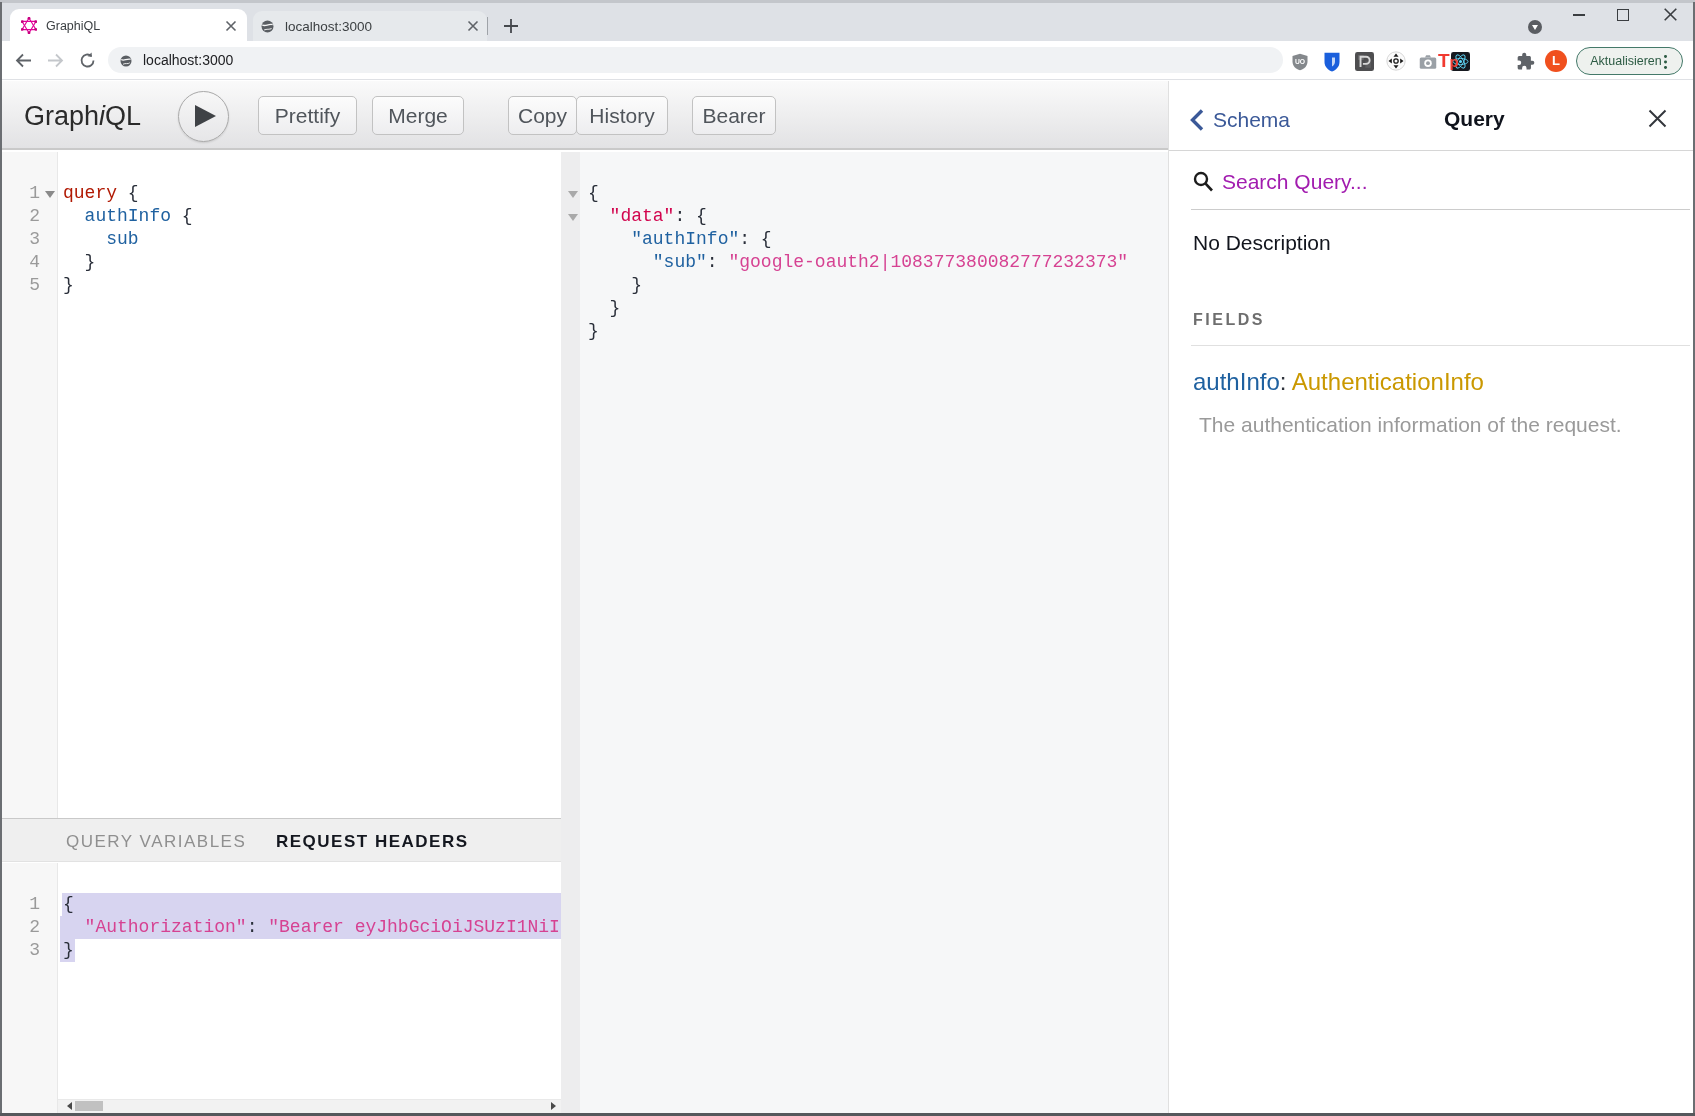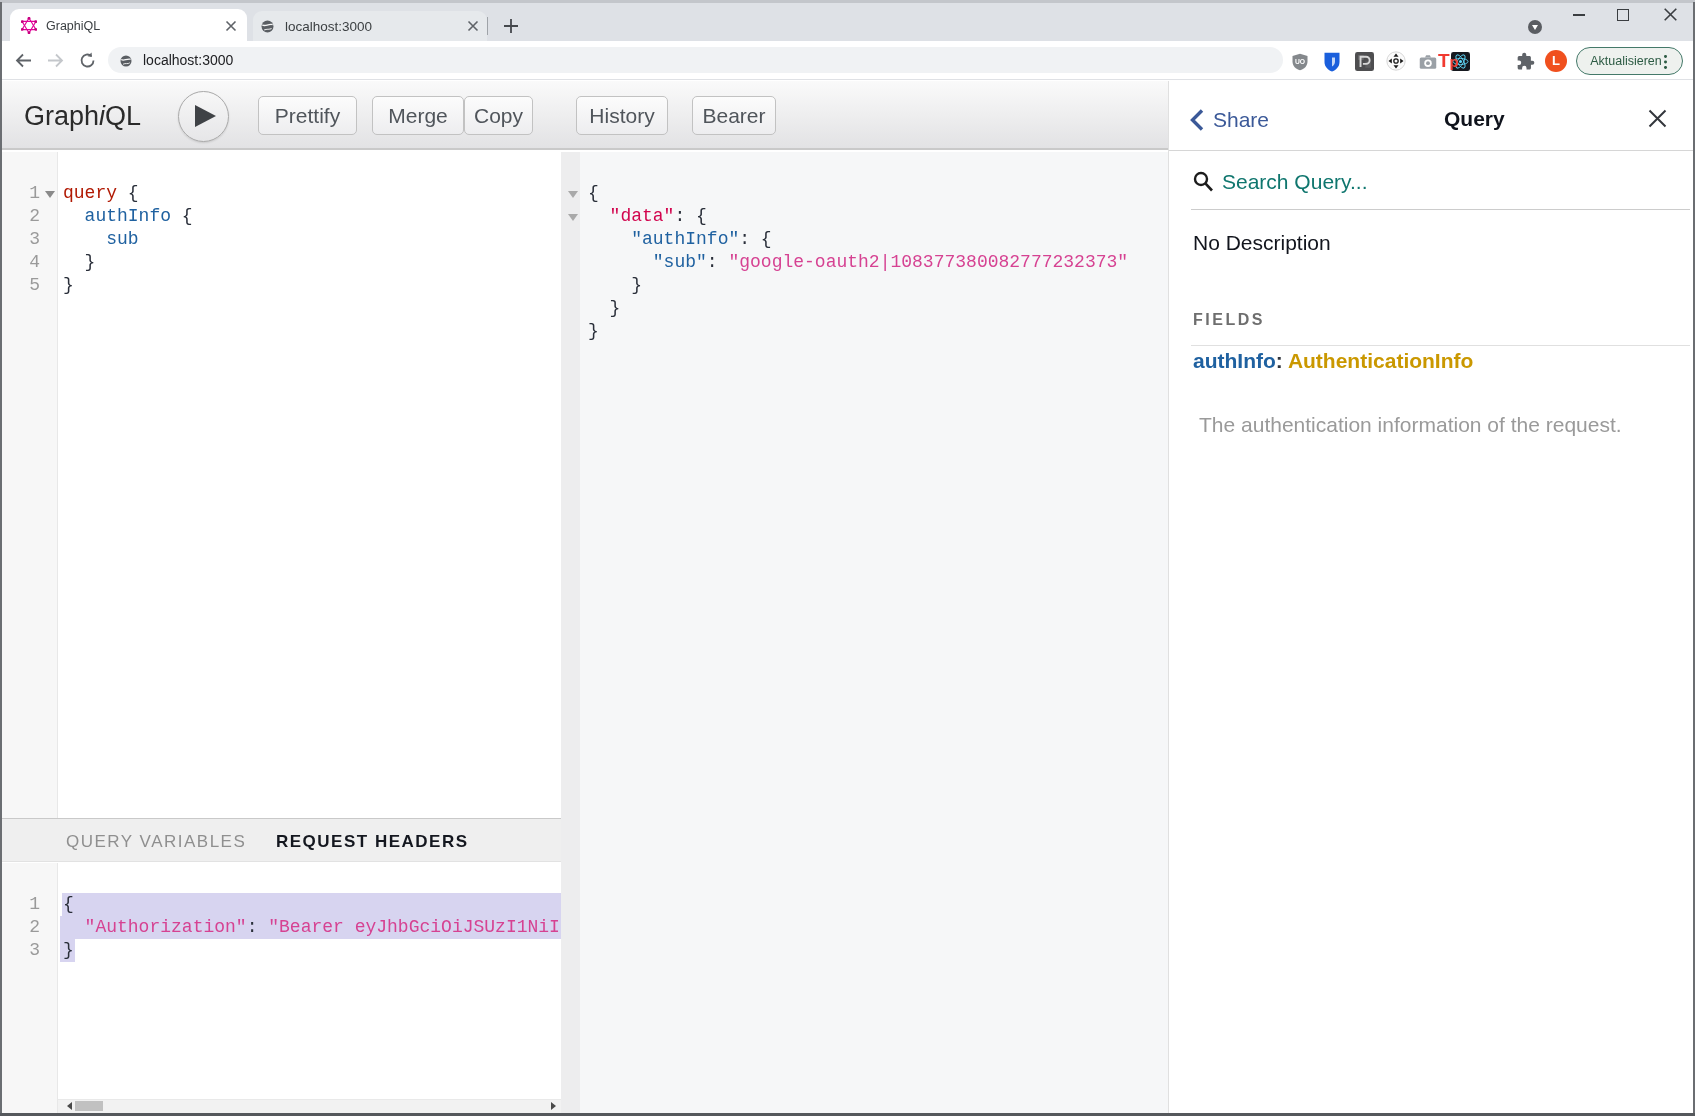--- a/index.html
+++ b/index.html
@@ -156,21 +156,21 @@
 <div class="abs" style="left:1576px;top:47px;width:107px;height:28px;border-radius:14px;background:#eef1ee;border:1.5px solid #447969;"></div>
 <div class="abs" style="left:1583px;top:47px;width:86px;height:28px;line-height:28px;text-align:center;font-size:12.5px;color:#2d5b44;">Aktualisieren</div>
 <div class="abs" style="left:1664px;top:55px;width:2.8px;height:2.8px;border-radius:50%;background:#2d5b44;box-shadow:0 5.5px 0 #2d5b44, 0 11px 0 #2d5b44;"></div>
 
 <div class="abs" id="topbar"></div>
 <div class="abs" id="logo">Graph<i>i</i>QL</div>
 <div class="abs" id="playbtn"></div>
 <div class="abs" id="playtri"></div>
 <div class="abs tbtn" style="left:258px;width:99px;">Prettify</div>
 <div class="abs tbtn" style="left:372px;width:92px;">Merge</div>
-<div class="abs tbtn" style="left:464px;width:69px;">Copy</div>
+<div class="abs tbtn" style="left:508px;width:69px;">Copy</div>
 <div class="abs tbtn" style="left:576px;width:92px;">History</div>
 <div class="abs tbtn" style="left:692px;width:84px;">Bearer</div>
 <div class="abs" id="qgutter"></div>
 <div class="abs" id="qeditor"></div>
 <div class="abs" id="result"></div>
 <div class="abs" id="rgutter"></div>
 <div class="abs" id="varbar"></div>
 <div class="abs" id="vgutter"></div>
 <div class="abs" id="veditor"></div>
 <div class="abs" id="hscroll"></div>
@@ -218,28 +218,28 @@
   </svg>
 <svg class="abs" style="left:549px;top:1101px;" width="9" height="10" viewBox="0 0 9 10">
     <path d="M2 1 L7 5 L2 9 Z" fill="#4a4a4a"></path>
   </svg>
 
 <div class="abs" id="docpanel"></div>
 <div class="abs" id="doctitle"></div>
 <svg class="abs" style="left:1190px;top:109px;" width="14" height="22" viewBox="0 0 14 22">
     <path d="M12 1.5 L2.5 11 L12 20.5" stroke="#3B5998" stroke-width="3.4" fill="none"></path>
   </svg>
-<div class="abs" style="left:1213px;top:108px;font-size:21px;color:#3B5998;">Share</div>
+<div class="abs" style="left:1213px;top:108px;font-size:21px;color:#3B5998;">Schema</div>
 <div class="abs" style="left:1444px;top:107px;font-size:21px;font-weight:bold;color:#0f131c;">Query</div>
 <svg class="abs" style="left:1648px;top:109px;" width="19" height="19" viewBox="0 0 19 19">
     <path d="M1.5 1.5 L17.5 17.5 M17.5 1.5 L1.5 17.5" stroke="#33363c" stroke-width="2" fill="none"></path>
   </svg>
 <svg class="abs" style="left:1193px;top:171px;" width="20" height="21" viewBox="0 0 20 21">
     <circle cx="8" cy="8" r="6" stroke="#1c1c1c" stroke-width="2.4" fill="none"></circle>
     <path d="M12.6 12.6 L19 19.5" stroke="#1c1c1c" stroke-width="2.6"></path>
   </svg>
-<div class="abs" style="left:1222px;top:170px;font-size:21px;color:#0f766e;">Search Query...</div>
+<div class="abs" style="left:1222px;top:170px;font-size:21px;color:#a21caf;">Search Query...</div>
 <div class="abs" style="left:1191px;top:209px;width:499px;height:1px;background:#cccccc;"></div>
 <div class="abs" style="left:1193px;top:231px;font-size:21px;color:#12151d;">No Description</div>
 <div class="abs" style="left:1193px;top:311px;font-size:16px;font-weight:bold;letter-spacing:2.5px;color:#6e6e6e;">FIELDS</div>
 <div class="abs" style="left:1191px;top:345px;width:499px;height:1px;background:#e0e0e0;"></div>
-<div class="abs" style="left:1193px;top:349px;font-size:21px;font-weight:bold;"><span style="color:#1F61A0;">authInfo</span><span style="color:#30343c;">: </span><span style="color:#CA9800;">AuthenticationInfo</span></div>
+<div class="abs" style="left:1193px;top:368px;font-size:24px;"><span style="color:#1F61A0;">authInfo</span><span style="color:#30343c;">: </span><span style="color:#CA9800;">AuthenticationInfo</span></div>
 <div class="abs" style="left:1199px;top:413px;font-size:21px;color:#9a9a9a;">The authentication information of the request.</div>
 
 </body></html>

